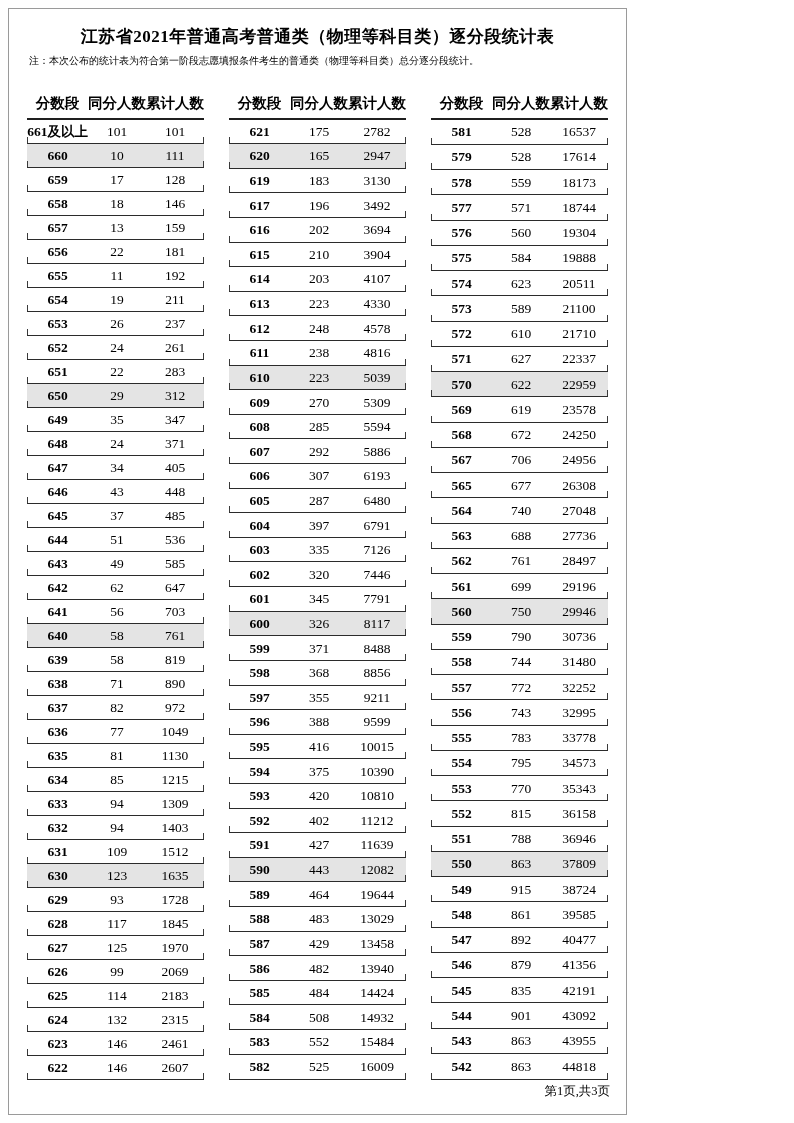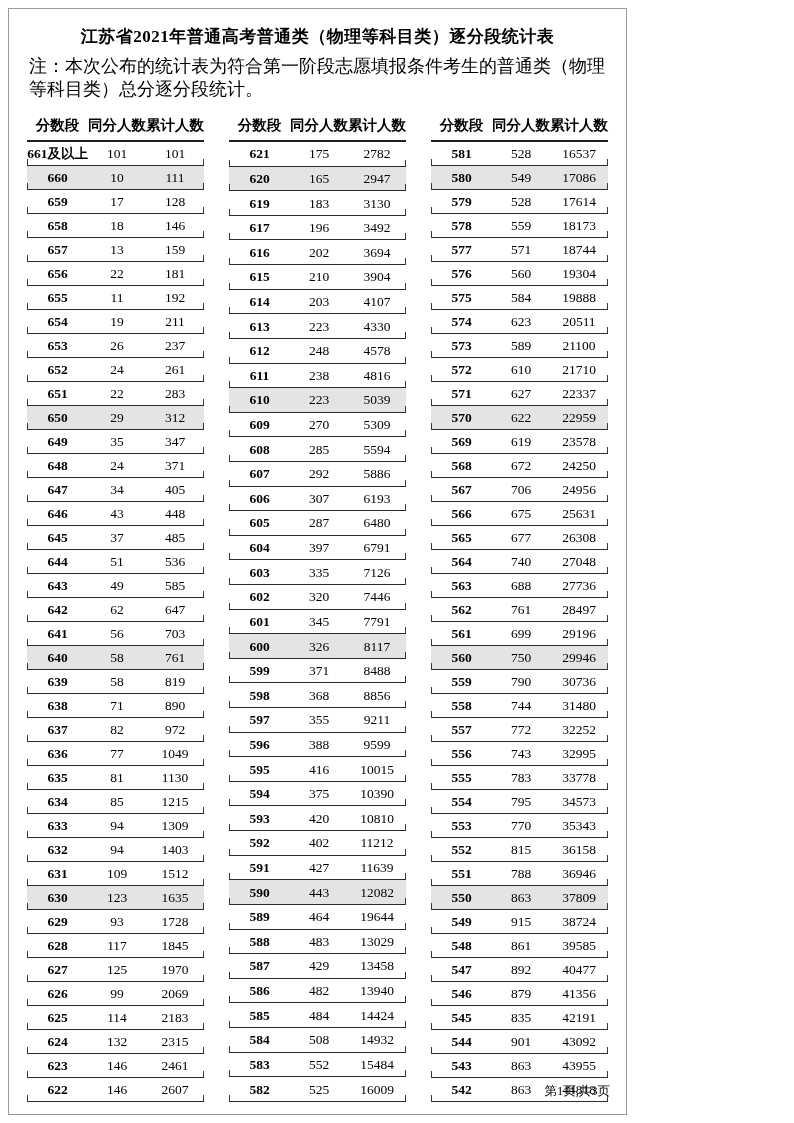--- a/index.html
+++ b/index.html
@@ -23,27 +23,27 @@
   }
   .doc-title {
     margin: 2px 0 0 0;
     text-align: center;
     font-size: 17px;
     font-weight: bold;
     letter-spacing: 0.5px;
   }
   .doc-note {
     margin: 7px 0 0 2px;
-    font-size: 18px;
+    font-size: 10px;
     line-height: 1.25;
   }
   .tables-wrap {
     display: flex;
     gap: 25px;
-    margin-top: 16px;
+    margin-top: 26px;
   }
   table.score-table {
     border-collapse: collapse;
     table-layout: fixed;
     flex: 1 1 0;
   }
   table.score-table col.c-score { width: 40%; }
   table.score-table col.c-count { width: 30%; }
   table.score-table th {
     font-size: 14.5px;
@@ -533,25 +533,20 @@
               <th>同分人数</th>
               <th>累计人数</th>
             </tr>
           </thead>
         <tbody>
             <tr>
               <td class="score">581</td>
               <td>528</td>
               <td>16537</td>
             </tr>
-            <tr class="shaded">
-              <td class="score">580</td>
-              <td>549</td>
-              <td>17086</td>
-            </tr>
             <tr>
               <td class="score">579</td>
               <td>528</td>
               <td>17614</td>
             </tr>
             <tr>
               <td class="score">578</td>
               <td>559</td>
               <td>18173</td>
             </tr>
@@ -602,25 +597,20 @@
             </tr>
             <tr>
               <td class="score">568</td>
               <td>672</td>
               <td>24250</td>
             </tr>
             <tr>
               <td class="score">567</td>
               <td>706</td>
               <td>24956</td>
-            </tr>
-            <tr>
-              <td class="score">566</td>
-              <td>675</td>
-              <td>25631</td>
             </tr>
             <tr>
               <td class="score">565</td>
               <td>677</td>
               <td>26308</td>
             </tr>
             <tr>
               <td class="score">564</td>
               <td>740</td>
               <td>27048</td>

